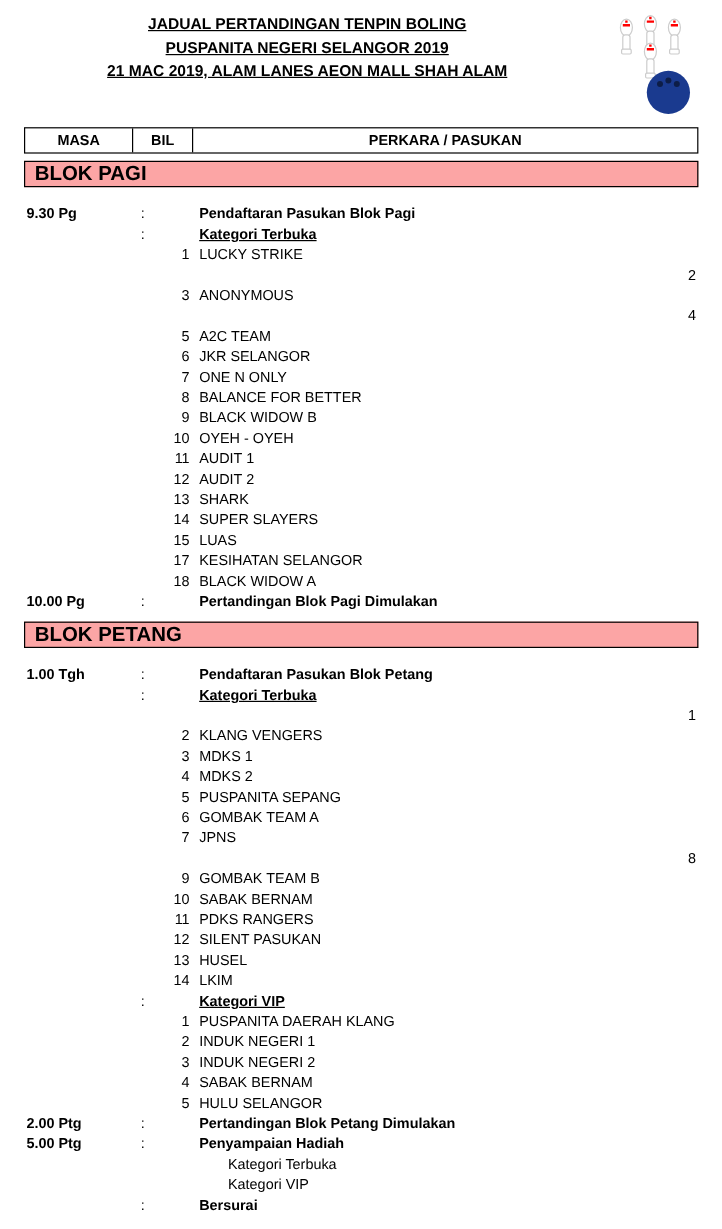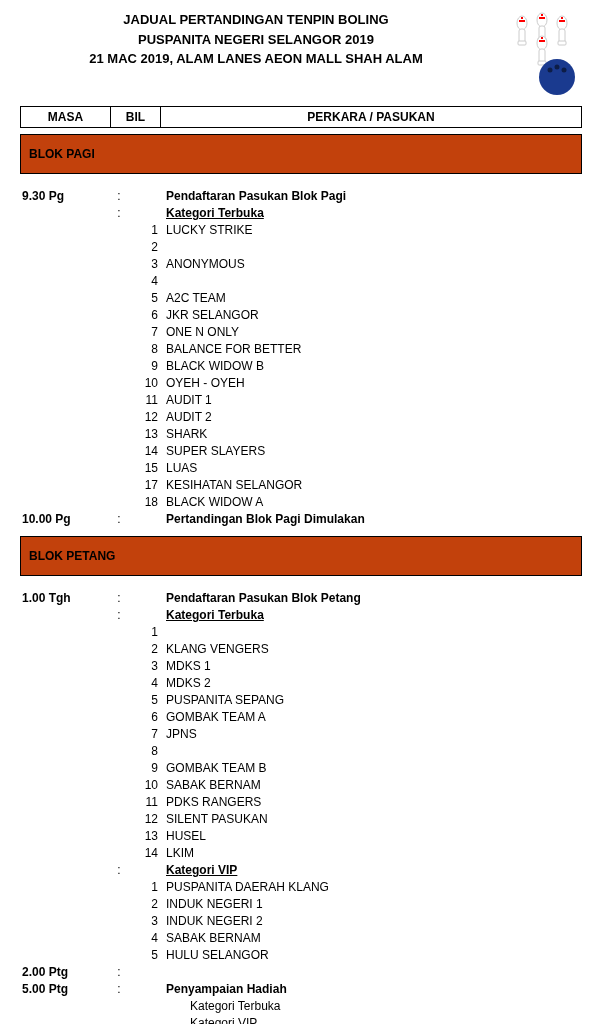--- a/index.html
+++ b/index.html
@@ -14,20 +14,21 @@
     }
     .header-area {
       display: flex;
       align-items: flex-start;
       justify-content: center;
       margin-bottom: 8px;
     }
     .header-text {
       text-align: center;
       flex: 1;
+      text-decoration: underline;
     }
     .header-text h2 {
       font-size: 13px;
       font-weight: bold;
       line-height: 1.5;
     }
     .bowling-icon {
       width: 80px;
       margin-left: 10px;
       margin-top: -5px;
@@ -55,31 +56,32 @@
       padding: 3px 2px;
     }
     .col-perkara {
       flex: 1;
       text-align: center;
       font-weight: bold;
       font-size: 12px;
       padding: 3px 2px;
     }
     .section-header {
-      background: #c2410c;
+      background: #fca5a5;
       border: 1.5px solid #000;
       font-weight: bold;
-      font-size: 12px;
-      padding: 12px 8px;
+      font-size: 17px;
+      padding: 0 8px;
       margin-bottom: 6px;
     }
     .table-row {
       display: flex;
       margin-bottom: 1px;
       min-height: 16px;
+      justify-content: space-between;
     }
     .cell-masa {
       width: 90px;
       padding: 1px 2px;
       font-size: 12px;
       font-weight: bold;
       flex-shrink: 0;
     }
     .cell-colon {
       width: 18px;
@@ -415,20 +417,21 @@
     <div class="table-row">
       <div class="cell-masa"></div>
       <div class="cell-colon"></div>
       <div class="cell-bil">5</div>
       <div class="cell-perkara">HULU SELANGOR</div>
     </div>
     <div class="table-row">
       <div class="cell-masa">2.00 Ptg</div>
       <div class="cell-colon">:</div>
       <div class="cell-bil"></div>
+      <div class="cell-perkara" style="font-weight: bold;">Pertandingan Blok Petang Dimulakan</div>
     </div>
     <div class="table-row">
       <div class="cell-masa">5.00 Ptg</div>
       <div class="cell-colon">:</div>
       <div class="cell-bil"></div>
       <div class="cell-perkara" style="font-weight: bold;">Penyampaian Hadiah</div>
     </div>
     <div class="table-row">
       <div class="cell-masa"></div>
       <div class="cell-colon"></div>

